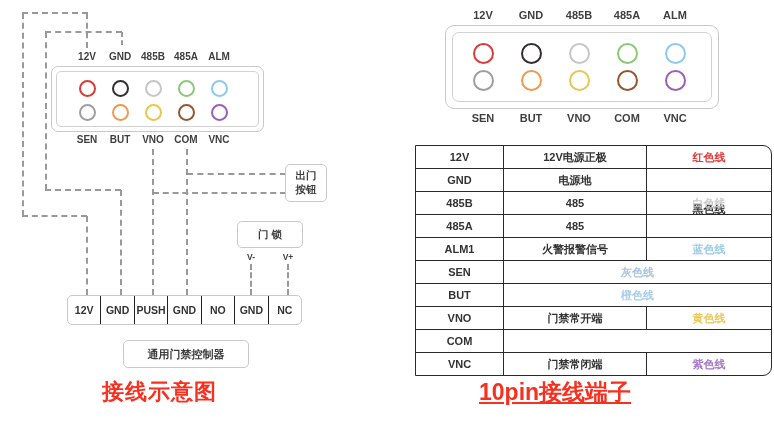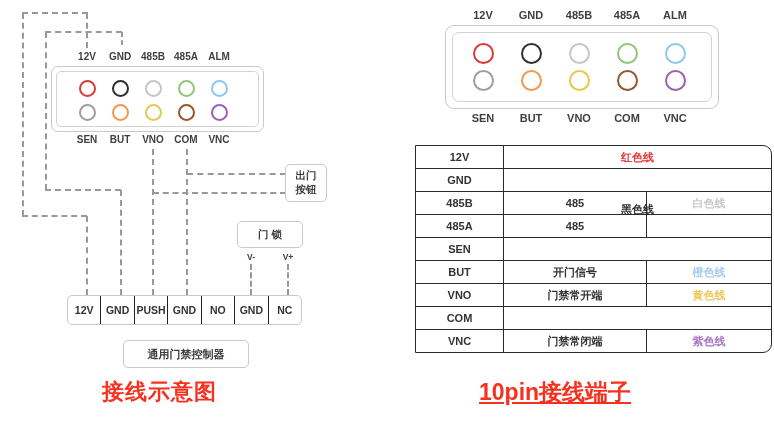--- a/index.html
+++ b/index.html
@@ -164,41 +164,48 @@
   <span class="plabel lg" style="left:651px;top:9px;">ALM</span>
   <span class="plabel lg" style="left:459px;top:112px;">SEN</span>
   <span class="plabel lg" style="left:507px;top:112px;">BUT</span>
   <span class="plabel lg" style="left:555px;top:112px;">VNO</span>
   <span class="plabel lg" style="left:603px;top:112px;">COM</span>
   <span class="plabel lg" style="left:651px;top:112px;">VNC</span>
 
   <div class="ptable">
     <div class="prow">
       <div class="pc pc1">12V</div>
+      <div class="pc pc2">12V电源正极</div>
       <div class="pc pc3" style="color: rgb(226, 59, 59);">红色线</div>
     </div>
     <div class="prow">
       <div class="pc pc1">GND</div>
+      <div class="pc pc2">电源地</div>
       <div class="pc pc3" style="color: rgb(51, 51, 51); margin-top: 40px;">黑色线</div>
     </div>
     <div class="prow">
       <div class="pc pc1">485B</div>
       <div class="pc pc2">485</div>
       <div class="pc pc3" style="color: rgb(201, 201, 201);">白色线</div>
     </div>
     <div class="prow">
       <div class="pc pc1">485A</div>
       <div class="pc pc2">485</div>
     </div>
     <div class="prow">
+      <div class="pc pc1">ALM1</div>
+      <div class="pc pc2">火警报警信号</div>
+      <div class="pc pc3" style="color: rgb(158, 202, 232);">蓝色线</div>
+    </div>
+    <div class="prow">
       <div class="pc pc1">SEN</div>
+      <div class="pc pc3" style="color: rgb(170, 196, 221);">灰色线</div>
     </div>
     <div class="prow">
       <div class="pc pc1">BUT</div>
-      <div class="pc pc2">开门信号</div>
       <div class="pc pc3" style="color: rgb(169, 205, 232);">橙色线</div>
     </div>
     <div class="prow">
       <div class="pc pc1">VNO</div>
       <div class="pc pc2">门禁常开端</div>
       <div class="pc pc3" style="color: rgb(237, 199, 90);">黄色线</div>
     </div>
     <div class="prow">
       <div class="pc pc1">COM</div>
     </div>

